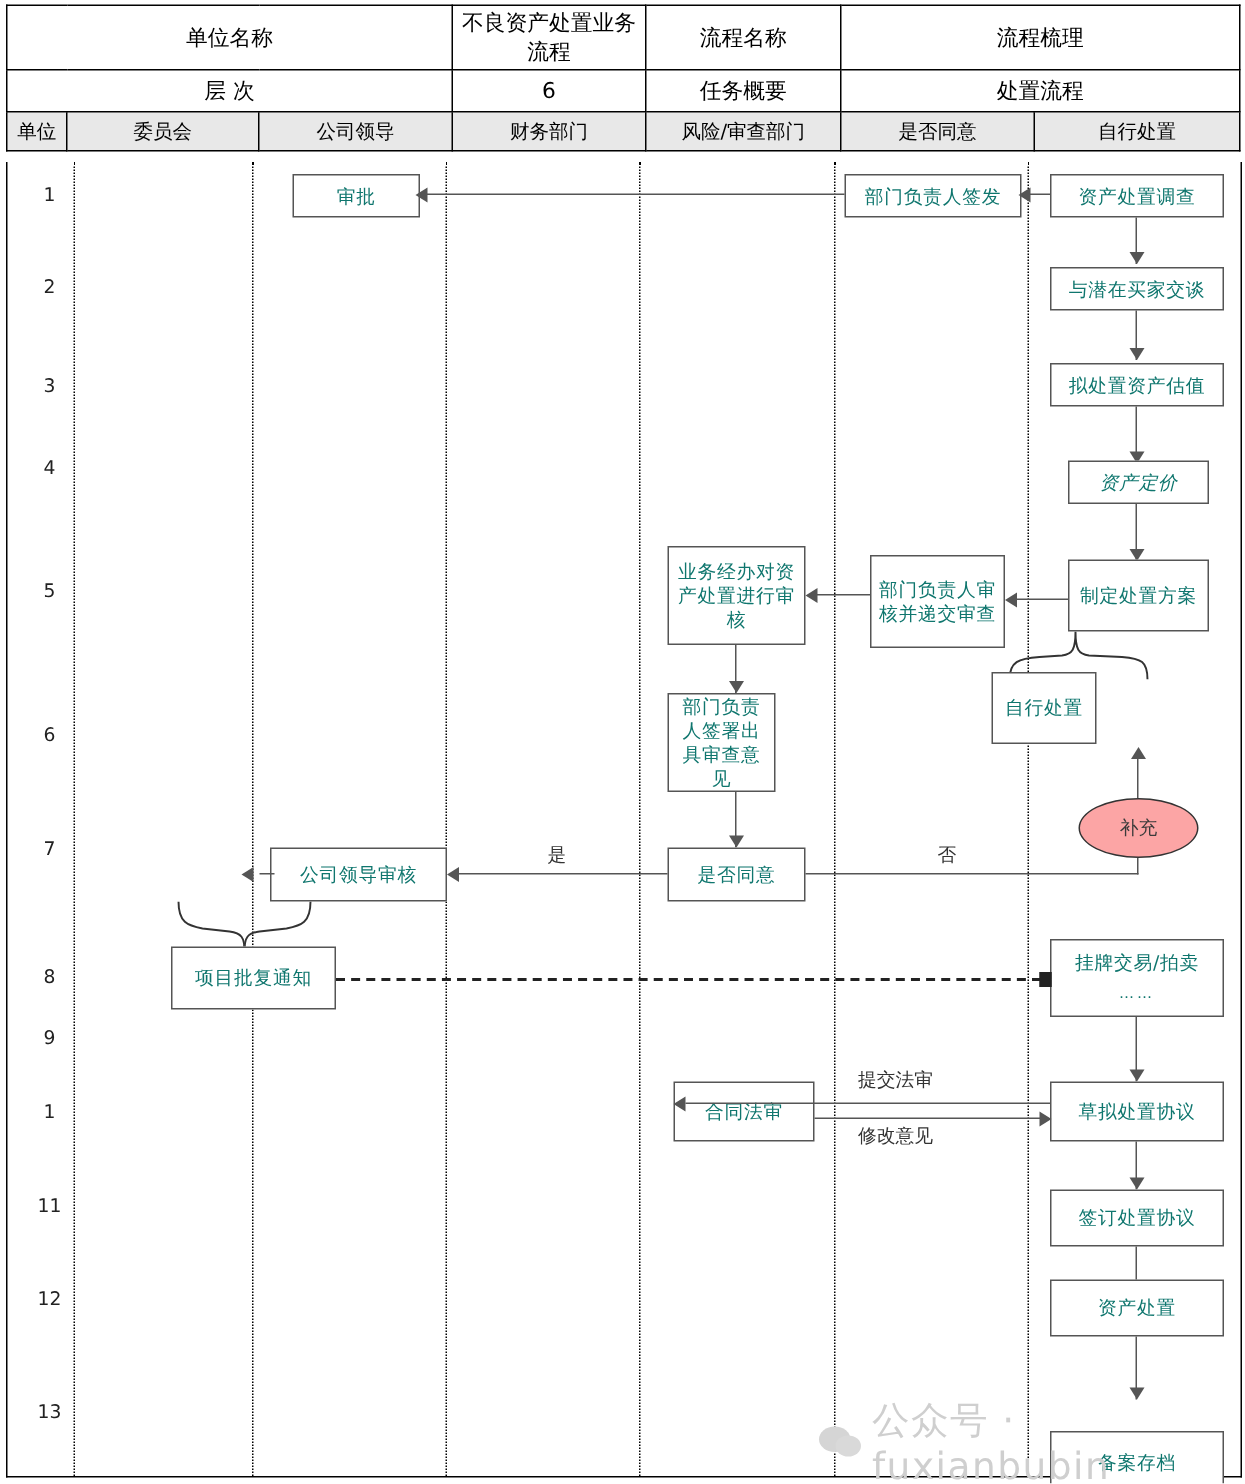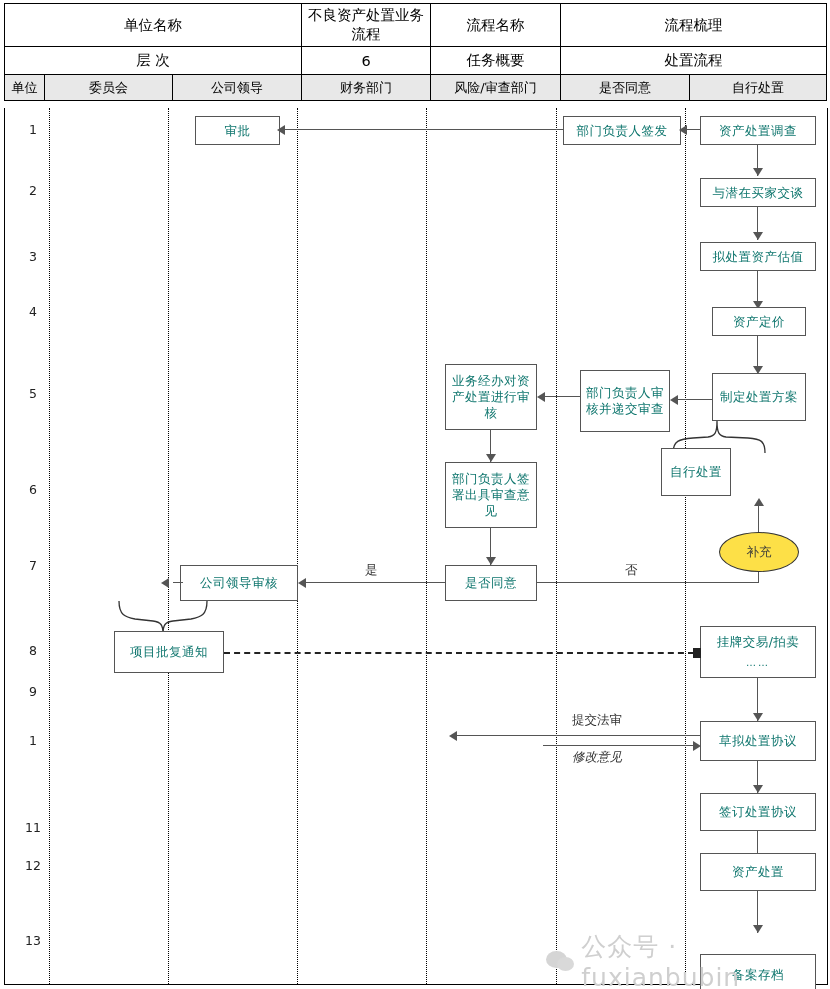--- a/index.html
+++ b/index.html
@@ -18,21 +18,21 @@
   #canvas{position:absolute;left:4px;top:108px;width:822px;height:876px;border:1px solid #000;border-top:none;}
   .lane{position:absolute;top:0;bottom:0;width:0;border-left:1px dotted #000;}
 
   
   .rownum{position:absolute;font-size:12.5px;color:#222;text-align:center;width:40px;left:8px;}
 
   
   .bx{position:absolute;box-sizing:border-box;border:1.3px solid #555;background:#fff;
       display:flex;align-items:center;justify-content:center;text-align:center;
       font-size:12.5px;line-height:16px;color:#0f766e;letter-spacing:.5px;padding:1px 3px;}
-  .ell{position:absolute;box-sizing:border-box;border:1.3px solid #333;background:#fde047;border-radius:50%;
+  .ell{position:absolute;box-sizing:border-box;border:1.3px solid #333;background:#fca5a5;border-radius:50%;
        display:flex;align-items:center;justify-content:center;font-size:12.5px;color:#3a3a3a;}
 
   
   .ln{position:absolute;background:#555;}
   .lnh{height:1.4px;}
   .lnv{width:1.4px;}
   .dln{position:absolute;height:0;border-top:2px dashed #222;}
   .arw{position:absolute;width:0;height:0;}
   .arw.down{border-left:5px solid transparent;border-right:5px solid transparent;border-top:8px solid #555;}
   .arw.up{border-left:5px solid transparent;border-right:5px solid transparent;border-bottom:8px solid #555;}
@@ -104,21 +104,21 @@
     <div class="rownum" style="top:14px;">1</div>
     <div class="rownum" style="top:75px;">2</div>
     <div class="rownum" style="top:141px;">3</div>
     <div class="rownum" style="top:196px;">4</div>
     <div class="rownum" style="top:278px;">5</div>
     <div class="rownum" style="top:374px;">6</div>
     <div class="rownum" style="top:450px;">7</div>
     <div class="rownum" style="top:535px;">8</div>
     <div class="rownum" style="top:576px;">9</div>
     <div class="rownum" style="top:625px;">1</div>
-    <div class="rownum" style="top:712px;">11</div>
+    <div class="rownum" style="top:688px;">11</div>
     <div class="rownum" style="top:750px;">12</div>
     <div class="rownum" style="top:825px;">13</div>
 
     <div class="bx" style="left:190px;top:8px;width:85px;height:29px;">审批</div>
     <div class="bx" style="left:695px;top:8px;width:116px;height:29px;">资产处置调查</div>
     <div class="bx" style="left:558px;top:8px;width:118px;height:29px;">部门负责人签发</div>
 
     <div class="ln lnh" style="left:681px;top:21px;width:14px;"></div>
     <div class="arw left" style="left:674px;top:17px;"></div>
 
@@ -128,42 +128,42 @@
     <div class="ln lnv" style="left:752px;top:37px;height:31px;"></div>
     <div class="arw down" style="left:748px;top:60px;"></div>
     <div class="bx" style="left:695px;top:70px;width:116px;height:29px;">与潜在买家交谈</div>
 
     <div class="ln lnv" style="left:752px;top:99px;height:33px;"></div>
     <div class="arw down" style="left:748px;top:124px;"></div>
     <div class="bx" style="left:695px;top:134px;width:116px;height:29px;">拟处置资产估值</div>
 
     <div class="ln lnv" style="left:752px;top:163px;height:38px;"></div>
     <div class="arw down" style="left:748px;top:193px;"></div>
-    <div class="bx" style="left:707px;top:199px;width:94px;height:29px;">资产定价</div>
+    <div class="bx" style="left:707px;top:199px;width:94px;height:29px;font-style:italic;">资产定价</div>
 
     <div class="ln lnv" style="left:752px;top:228px;height:38px;"></div>
     <div class="arw down" style="left:748px;top:258px;"></div>
     <div class="bx" style="left:707px;top:265px;width:94px;height:48px;">制定处置方案</div>
 
     <div class="bx" style="left:575px;top:262px;width:90px;height:62px;">部门负责人审核并递交审查</div>
     <div class="bx" style="left:440px;top:256px;width:92px;height:66px;">业务经办对资产处置进行审核</div>
 
     <div class="ln lnh" style="left:672px;top:291px;width:35px;"></div>
     <div class="arw left" style="left:665px;top:287px;"></div>
     <div class="ln lnh" style="left:539px;top:288px;width:36px;"></div>
     <div class="arw left" style="left:532px;top:284px;"></div>
 
     <svg class="brace" style="left:648px;top:313px;width:130px;height:32px;" viewBox="0 0 130 32">
       <path d="M20 32 C20 20 26 18 40 17 L55 16 C62 15 64 12 64 0 C64 12 66 15 73 16 L95 17 C108 18 112 20 112 32" fill="none" stroke="#333" stroke-width="1.3"></path>
     </svg>
     <div class="bx" style="left:656px;top:340px;width:70px;height:48px;">自行处置</div>
 
     <div class="ln lnv" style="left:485px;top:322px;height:32px;"></div>
     <div class="arw down" style="left:481px;top:346px;"></div>
-    <div class="bx" style="left:440px;top:354px;width:92px;height:66px;">部门负责人签署出具审查意见</div>
+    <div class="bx" style="left:440px;top:354px;width:72px;height:66px;">部门负责人签署出具审查意见</div>
 
     <div class="ln lnv" style="left:485px;top:420px;height:37px;"></div>
     <div class="arw down" style="left:481px;top:449px;"></div>
     <div class="bx" style="left:440px;top:457px;width:92px;height:36px;">是否同意</div>
 
     <div class="ell" style="left:714px;top:424px;width:80px;height:40px;">补充</div>
     <div class="ln lnv" style="left:753px;top:396px;height:28px;"></div>
     <div class="arw up" style="left:749px;top:390px;"></div>
 
     <div class="ln lnh" style="left:532px;top:474px;width:222px;"></div>
@@ -189,28 +189,29 @@
     <div class="bx" style="left:695px;top:518px;width:116px;height:52px;flex-direction:column;gap:5px;">
       <span>挂牌交易/拍卖</span>
       <span style="font-size:10px;letter-spacing:2px;">……</span>
     </div>
     <div class="dln" style="left:219px;top:544px;width:470px;"></div>
     <div class="arw right dk" style="left:688px;top:540px;"></div>
 
     <div class="ln lnv" style="left:752px;top:570px;height:43px;"></div>
     <div class="arw down" style="left:748px;top:605px;"></div>
     <div class="bx" style="left:695px;top:613px;width:116px;height:40px;">草拟处置协议</div>
+    <div class="bx" style="left:444px;top:613px;width:94px;height:40px;">合同法审</div>
 
     <div class="ln lnh" style="left:452px;top:627px;width:243px;"></div>
     <div class="arw left" style="left:444px;top:623px;"></div>
     <div class="edgelbl" style="left:567px;top:604px;">提交法审</div>
 
     <div class="ln lnh" style="left:538px;top:637px;width:152px;"></div>
     <div class="arw right" style="left:688px;top:633px;"></div>
-    <div class="edgelbl" style="left:567px;top:641px;font-style:italic;">修改意见</div>
+    <div class="edgelbl" style="left:567px;top:641px;">修改意见</div>
 
     <div class="ln lnv" style="left:752px;top:653px;height:32px;"></div>
     <div class="arw down" style="left:748px;top:677px;"></div>
     <div class="bx" style="left:695px;top:685px;width:116px;height:38px;">签订处置协议</div>
 
     <div class="ln lnv" style="left:752px;top:723px;height:32px;"></div>
     <div class="arw down" style="left:748px;top:747px;"></div>
     <div class="bx" style="left:695px;top:745px;width:116px;height:38px;">资产处置</div>
 
     <div class="ln lnv" style="left:752px;top:783px;height:42px;"></div>

